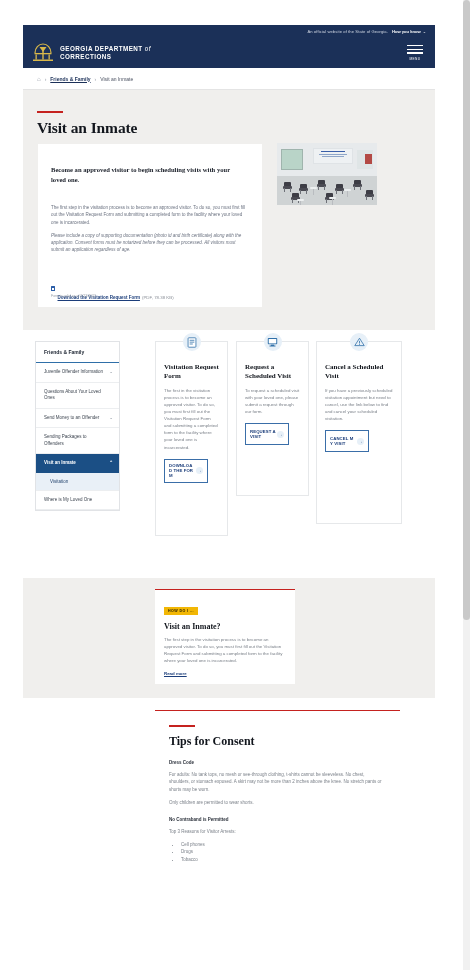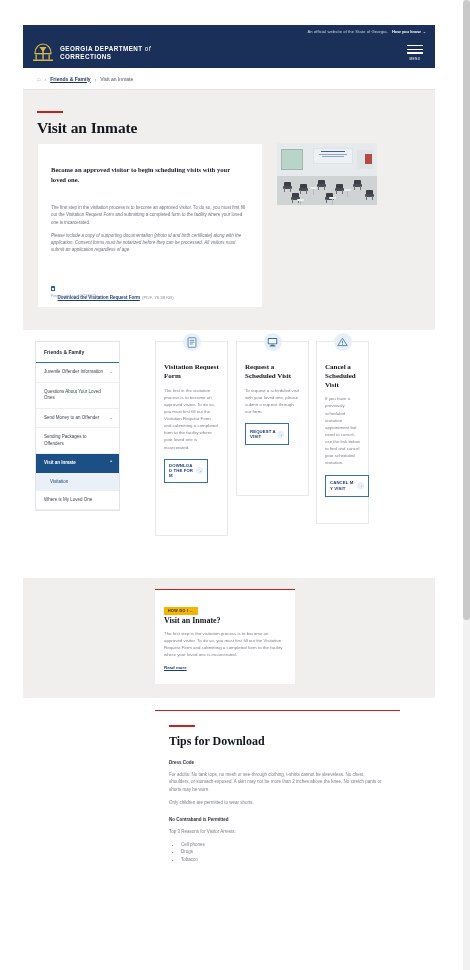--- a/index.html
+++ b/index.html
@@ -173,21 +173,21 @@
     background: #e9f0f7; border-bottom: 1px solid #eceef0;
   }
 
   
   .fcard {
     position: absolute; top: 341px; background: #ffffff;
     border: 1px solid #e6e8ea; padding: 9px 8px 11px 8px;
   }
   .fcard.c1 { left: 155px; width: 73px; height: 195px; }
   .fcard.c2 { left: 236px; width: 73px; height: 155px; }
-  .fcard.c3 { left: 316px; width: 53px; height: 183px; }
+  .fcard.c3 { left: 316px; width: 86px; height: 183px; }
   .fcard-icon {
     position: absolute; top: -9px; left: 50%; transform: translateX(-50%);
     width: 18px; height: 18px; border-radius: 50%; background: #e7f0f8;
     display: flex; align-items: center; justify-content: center;
   }
   .fcard-title {
     margin-top: 12px;
     font-family: "Liberation Serif", serif;
     font-size: 7px; font-weight: bold; color: #12161d; line-height: 1.25;
   }
@@ -217,21 +217,21 @@
   .howdoi-card {
     position: absolute; top: 589px; left: 155px; width: 140px; height: 95px;
     background: #ffffff; border-top: 1.8px solid #c5221f; padding: 8px 9px;
   }
   .badge {
     display: inline-block; background: #f2b705; color: #2b2000;
     font-size: 3.6px; font-weight: bold; letter-spacing: .4px;
     padding: 2px 4px;
   }
   .howdoi-title {
-    font-family: "Liberation Serif", serif;
+    margin-top: 6px; font-family: "Liberation Serif", serif;
     font-size: 8px; font-weight: bold; color: #12161d;
   }
   .howdoi-body {
     margin-top: 5px; font-size: 4.4px; color: #7b8189; line-height: 1.62;
   }
   .readmore {
     margin-top: 6px; font-size: 4.4px; font-weight: bold;
     color: #1b3d7a; text-decoration: underline;
   }
   .res-card {
@@ -511,21 +511,21 @@
     <span class="badge">HOW DO I ...</span>
     <div class="howdoi-title">Visit an Inmate?</div>
     <div class="howdoi-body">The first step in the visitation process is to become an approved visitor. To do so, you must first fill out the Visitation Request Form and submitting a completed form to the facility where your loved one is incarcerated.</div>
     <div class="readmore">Read more</div>
   </div>
 
 
   <div class="band-white2"></div>
   <div class="tips-card">
     <div class="accent-bar"></div>
-    <div class="tips-title">Tips for Download</div>
+    <div class="tips-title">Tips for Consent</div>
     <div class="tips-sub">Dress Code</div>
     <div class="tips-p">For adults: No tank tops, no mesh or see-through clothing, t-shirts cannot be sleeveless. No chest, shoulders, or stomach exposed. A skirt may not be more than 2 inches above the knee. No stretch pants or shorts may be worn.</div>
     <div class="tips-p">Only children are permitted to wear shorts.</div>
     <div class="tips-sub">No Contraband is Permitted</div>
     <div class="tips-p">Top 3 Reasons for Visitor Arrests:</div>
     <ul class="tips-ul">
       <li>Cell phones</li>
       <li>Drugs</li>
       <li>Tobacco</li>
     </ul>

